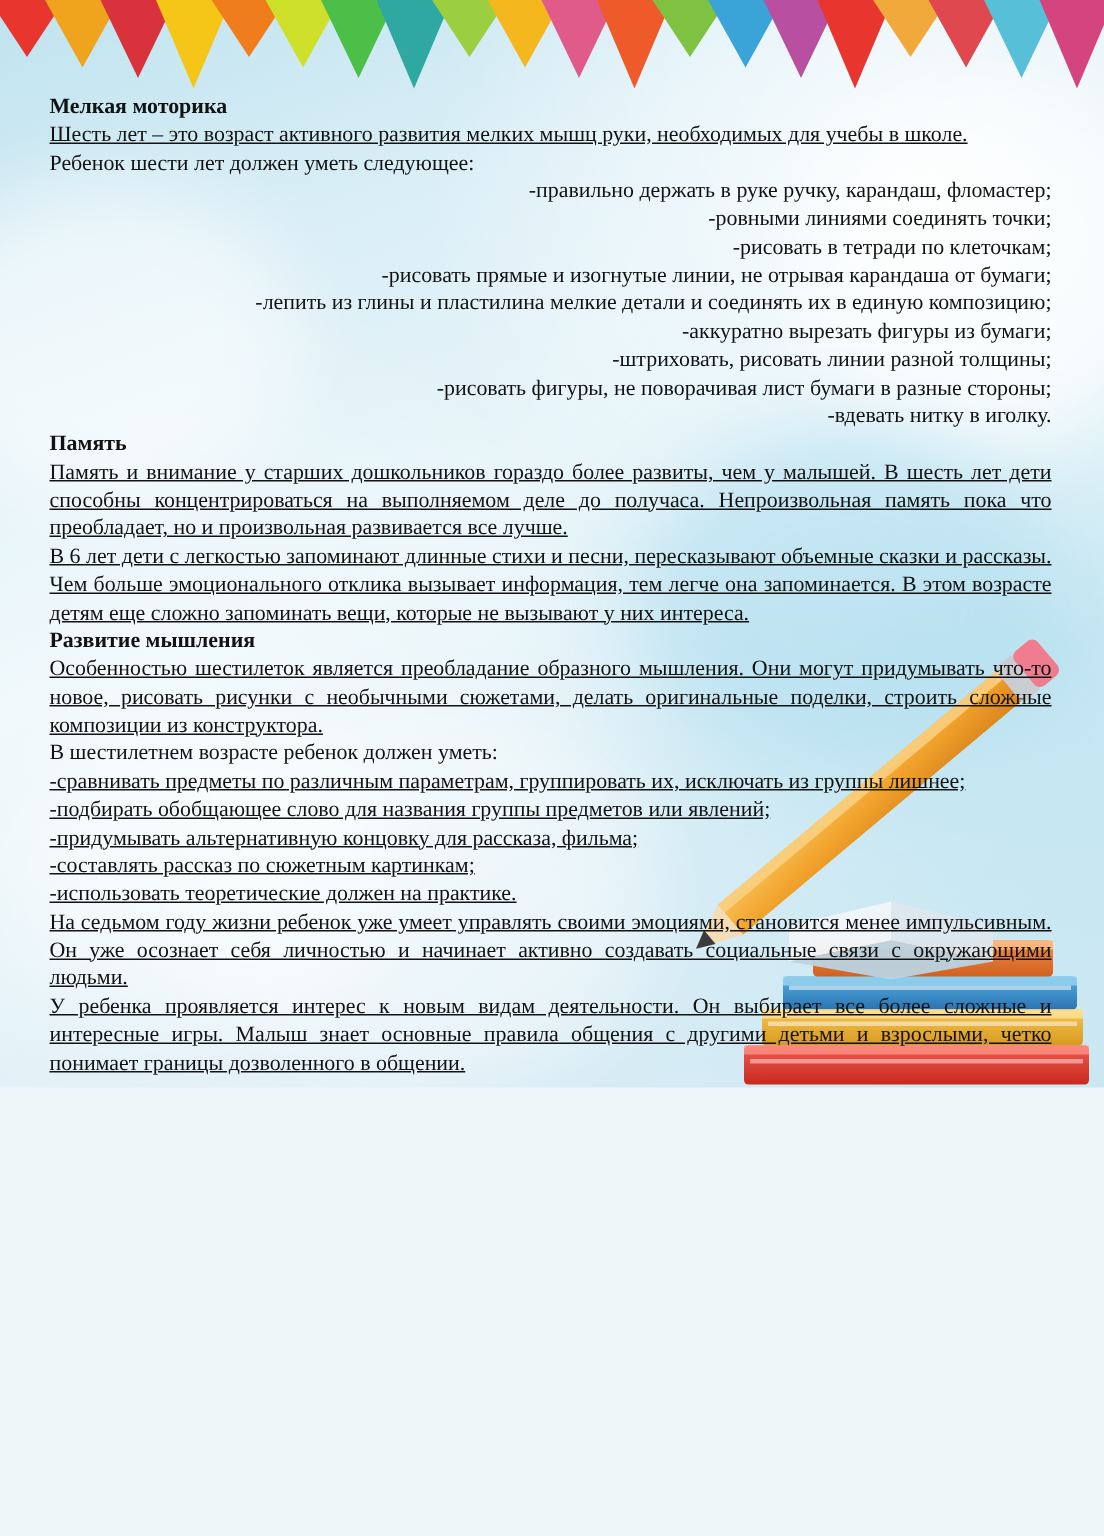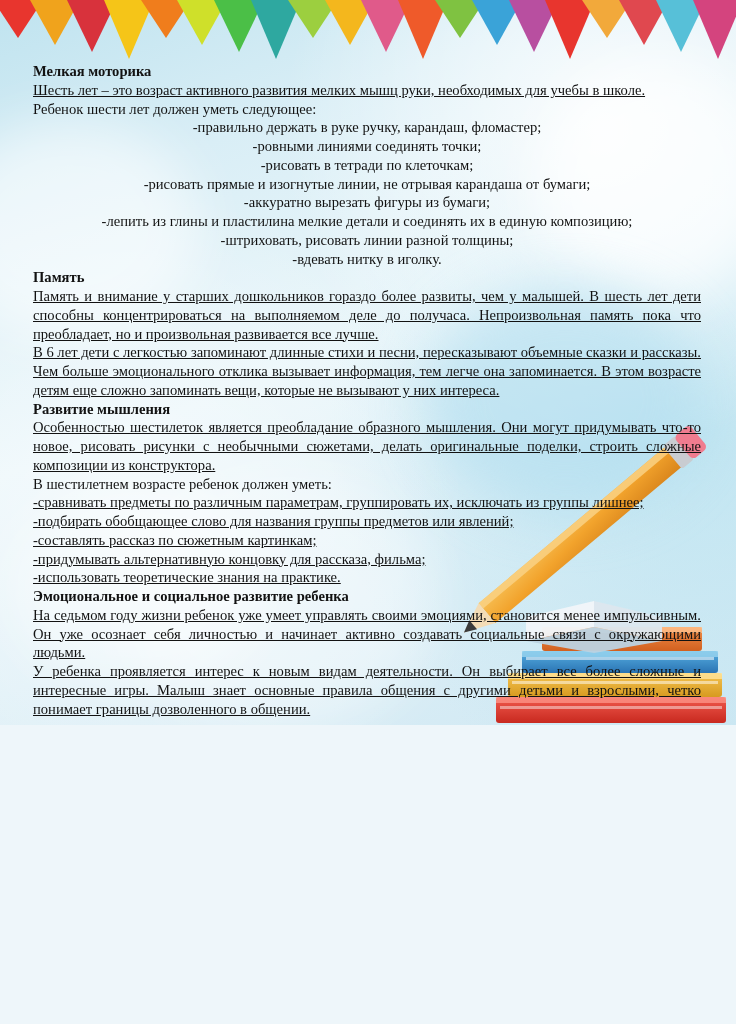--- a/index.html
+++ b/index.html
@@ -82,21 +82,21 @@
     font-weight: bold;
   }
   .u {
   }
   .just {
     text-align: justify;
     text-align-last: left;
     text-decoration: underline;
   }
   .list-line {
-    text-align: center;
+    text-align: right;
   }
 
   
   .illus {
     position: absolute;
     right: 0;
     bottom: 0;
     width: 360px;
     height: 330px;
     z-index: 2;
@@ -196,36 +196,36 @@
 
   <div class="content">
 
     <p class="h">Мелкая моторика</p>
     <p class="just">Шесть лет – это возраст активного развития мелких мышц руки, необходимых для учебы в школе.</p>
     <p class="u">Ребенок шести лет должен уметь следующее:</p>
     <p class="list-line">-правильно держать в руке ручку, карандаш, фломастер;</p>
     <p class="list-line">-ровными линиями соединять точки;</p>
     <p class="list-line">-рисовать в тетради по клеточкам;</p>
     <p class="list-line">-рисовать прямые и изогнутые линии, не отрывая карандаша от бумаги;</p>
+    <p class="list-line">-лепить из глины и пластилина мелкие детали и соединять их в единую композицию;</p>
     <p class="list-line">-аккуратно вырезать фигуры из бумаги;</p>
-    <p class="list-line">-лепить из глины и пластилина мелкие детали и соединять их в единую композицию;</p>
     <p class="list-line">-штриховать, рисовать линии разной толщины;</p>
+    <p class="list-line">-рисовать фигуры, не поворачивая лист бумаги в разные стороны;</p>
     <p class="list-line">-вдевать нитку в иголку.</p>
 
     <p class="h">Память</p>
     <p class="just">Память и внимание у старших дошкольников гораздо более развиты, чем у малышей. В шесть лет дети способны концентрироваться на выполняемом деле до получаса. Непроизвольная память пока что преобладает, но и произвольная развивается все лучше.</p>
     <p class="just">В 6 лет дети с легкостью запоминают длинные стихи и песни, пересказывают объемные сказки и рассказы. Чем больше эмоционального отклика вызывает информация, тем легче она запоминается. В этом возрасте детям еще сложно запоминать вещи, которые не вызывают у них интереса.</p>
 
     <p class="h">Развитие мышления</p>
     <p class="just">Особенностью шестилеток является преобладание образного мышления. Они могут придумывать что-то новое, рисовать рисунки с необычными сюжетами, делать оригинальные поделки, строить сложные композиции из конструктора.</p>
     <p class="u">В шестилетнем возрасте ребенок должен уметь:</p>
     <p class="just">-сравнивать предметы по различным параметрам, группировать их, исключать из группы лишнее;</p>
     <p class="just">-подбирать обобщающее слово для названия группы предметов или явлений;</p>
+    <p class="just">-придумывать альтернативную концовку для рассказа, фильма;</p>
     <p class="just">-составлять рассказ по сюжетным картинкам;</p>
-    <p class="just">-придумывать альтернативную концовку для рассказа, фильма;</p>
-    <p class="just">-использовать теоретические знания на практике.</p>
-
-    <p class="h">Эмоциональное и социальное развитие ребенка</p>
+    <p class="just">-использовать теоретические должен на практике.</p>
+
     <p class="just">На седьмом году жизни ребенок уже умеет управлять своими эмоциями, становится менее импульсивным. Он уже осознает себя личностью и начинает активно создавать социальные связи с окружающими людьми.</p>
     <p class="just">У ребенка проявляется интерес к новым видам деятельности. Он выбирает все более сложные и интересные игры. Малыш знает основные правила общения с другими детьми и взрослыми, четко понимает границы дозволенного в общении.</p>
 
   </div>
 </div>
 
 </body></html>

